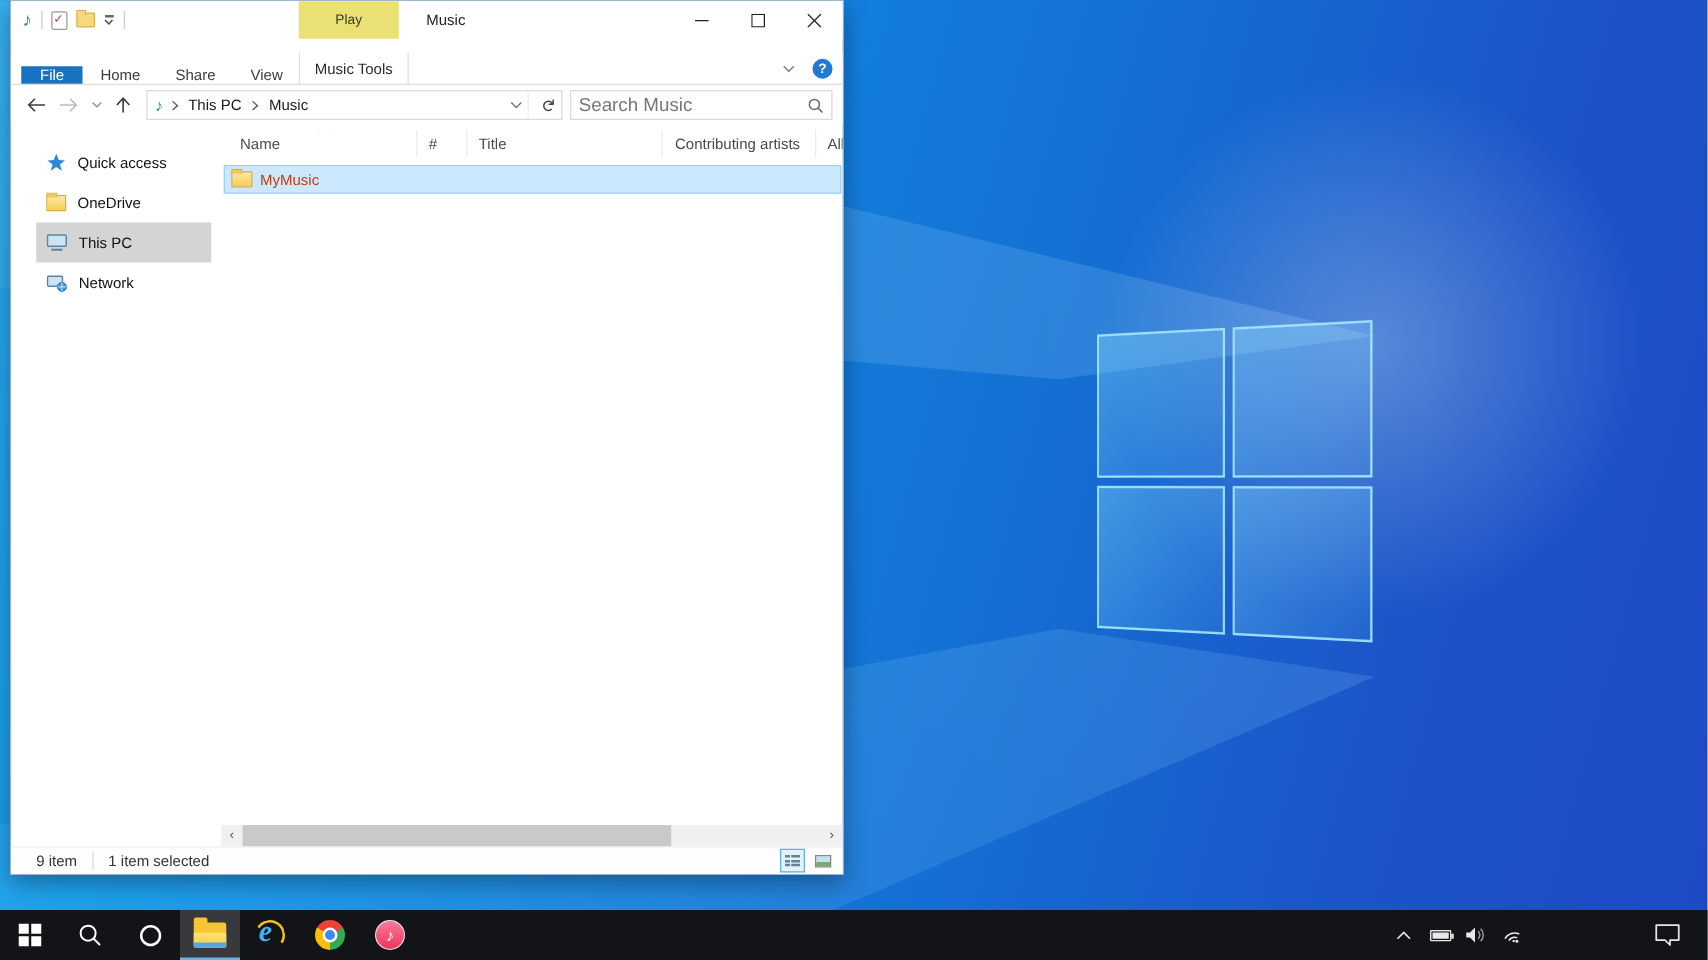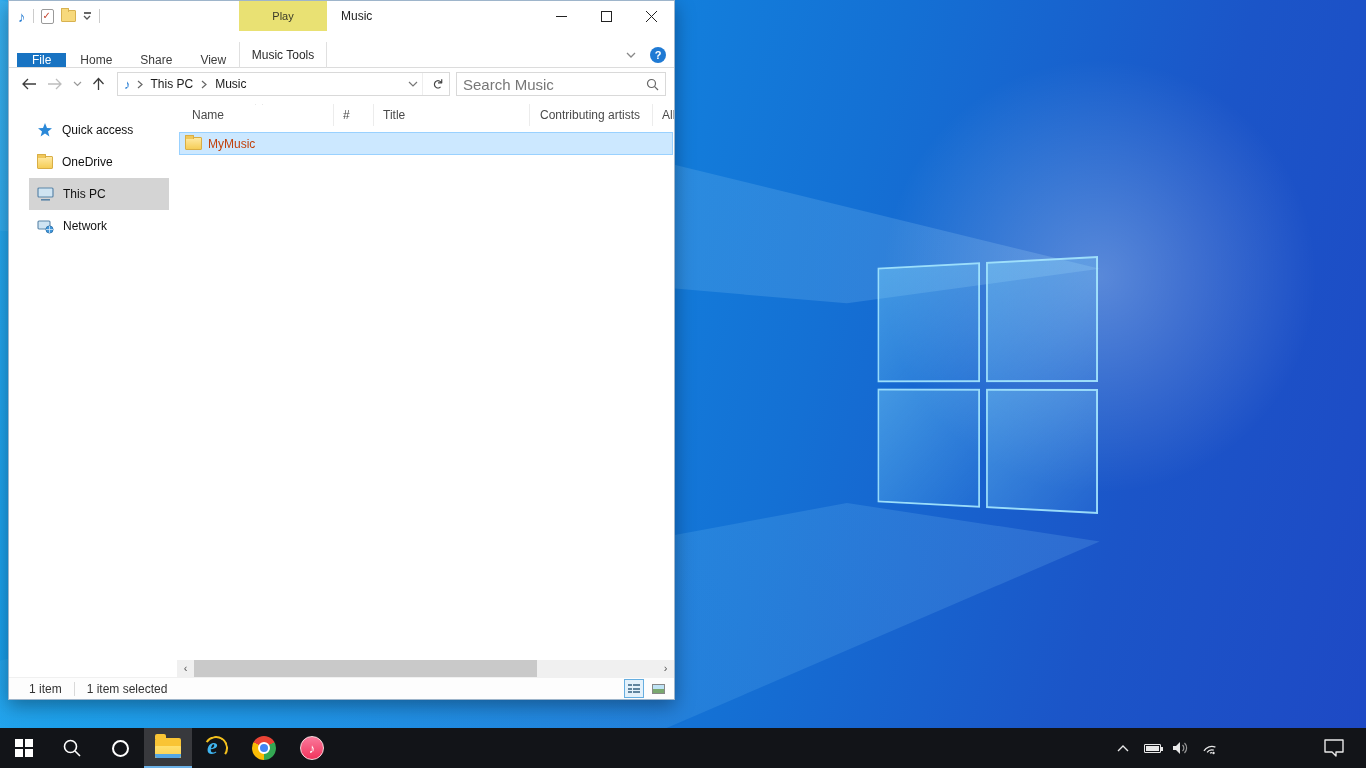--- a/index.html
+++ b/index.html
@@ -34,21 +34,21 @@
   .note-glyph { color:#2a7fd4; font-size:15px; line-height:1; }
   .prop-icon { width:13px; height:15px; border:1px solid #9a9a9a; background:#fff; position:relative; border-radius:2px; }
   .prop-icon::after { content:"✓"; position:absolute; left:1px; top:0px; color:#c3402a; font-size:10px; font-weight:bold; }
   .mini-folder { width:15px; height:12px; background:#f7d97c; border:1px solid #d8b250; border-radius:1px; position:relative; }
   .mini-folder::before { content:""; position:absolute; left:-1px; top:-3px; width:6px; height:3px;
     background:#f7d97c; border:1px solid #d8b250; border-bottom:none; border-radius:1px 1px 0 0; }
   .qat-drop { width:9px; display:flex; flex-direction:column; align-items:center; gap:1px; }
   .qat-drop .bar { width:7px; height:1.5px; background:#666; }
   .chev { display:block; }
 
-  .contextual-tab { position:absolute; left:230px; top:0; width:88px; height:30px;
+  .contextual-tab { position:absolute; left:230px; top:0; width:80px; height:30px;
     background:#e9e173; display:flex; align-items:center; justify-content:center;
     font-size:11px; color:#3a3a28; }
   .win-title { position:absolute; left:332px; top:0; height:30px; display:flex; align-items:center; font-size:12px; color:#222; }
   .win-controls { position:absolute; right:0; top:0; height:30px; display:flex; }
   .win-btn { width:45px; height:30px; display:flex; align-items:center; justify-content:center; }
 
   .tabrow { position:relative; height:26px; flex:0 0 26px; background:#fff;
     border-bottom:1px solid #dcdcdc; display:flex; align-items:flex-end;margin-top:11px; }
   .tab { padding:0 14px; display:flex; align-items:center; font-size:12px; color:#3c3c3c; }
   .tab.file { background:#1873c2; color:#fff; margin-left:8px; padding:0 15px; }
@@ -316,21 +316,21 @@
           <span class="hs-arrow">‹</span>
           <div class="hs-track">
             <div class="hs-thumb"></div>
           </div>
           <span class="hs-arrow">›</span>
         </div>
       </div>
     </div>
 
     <div class="statusbar">
-      <span>1 item</span>
+      <span>9 item</span>
       <span class="status-sep"></span>
       <span>1 item selected</span>
       <div class="view-btns">
         <div class="view-btn selected">
           <span class="details-glyph">
               <span></span>
               <span></span>
               <span></span>
               <span></span>
               <span></span>

